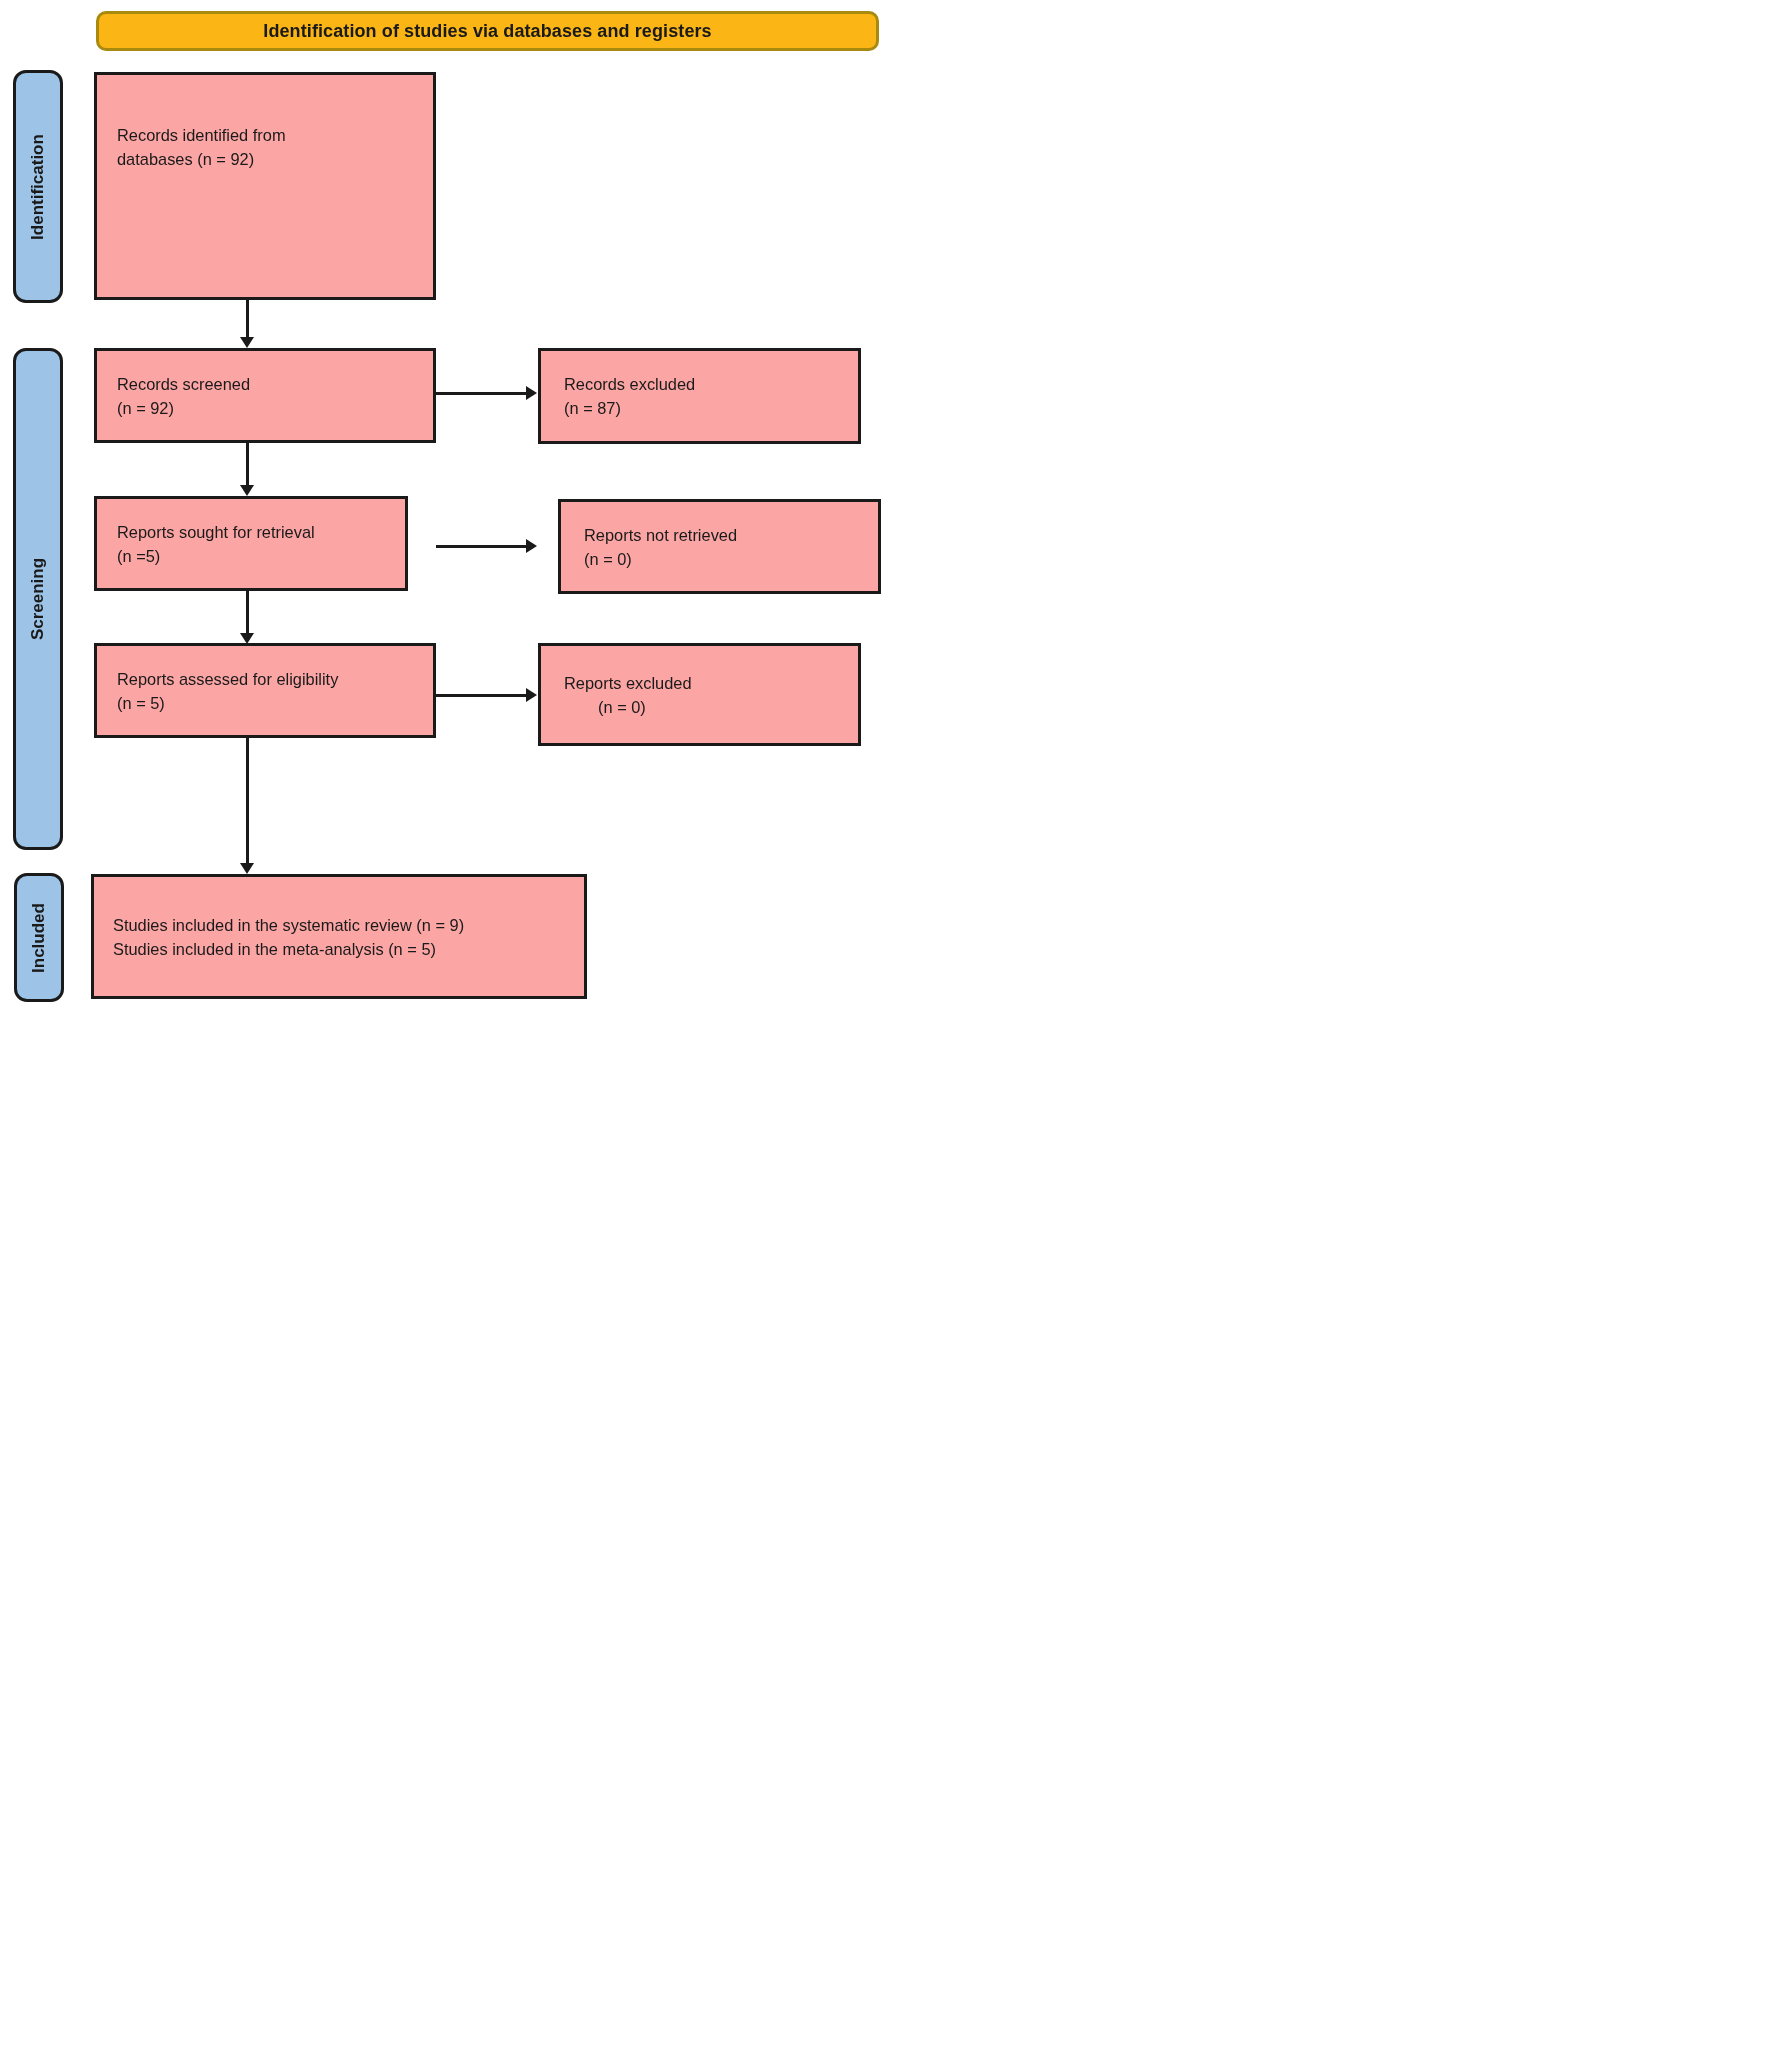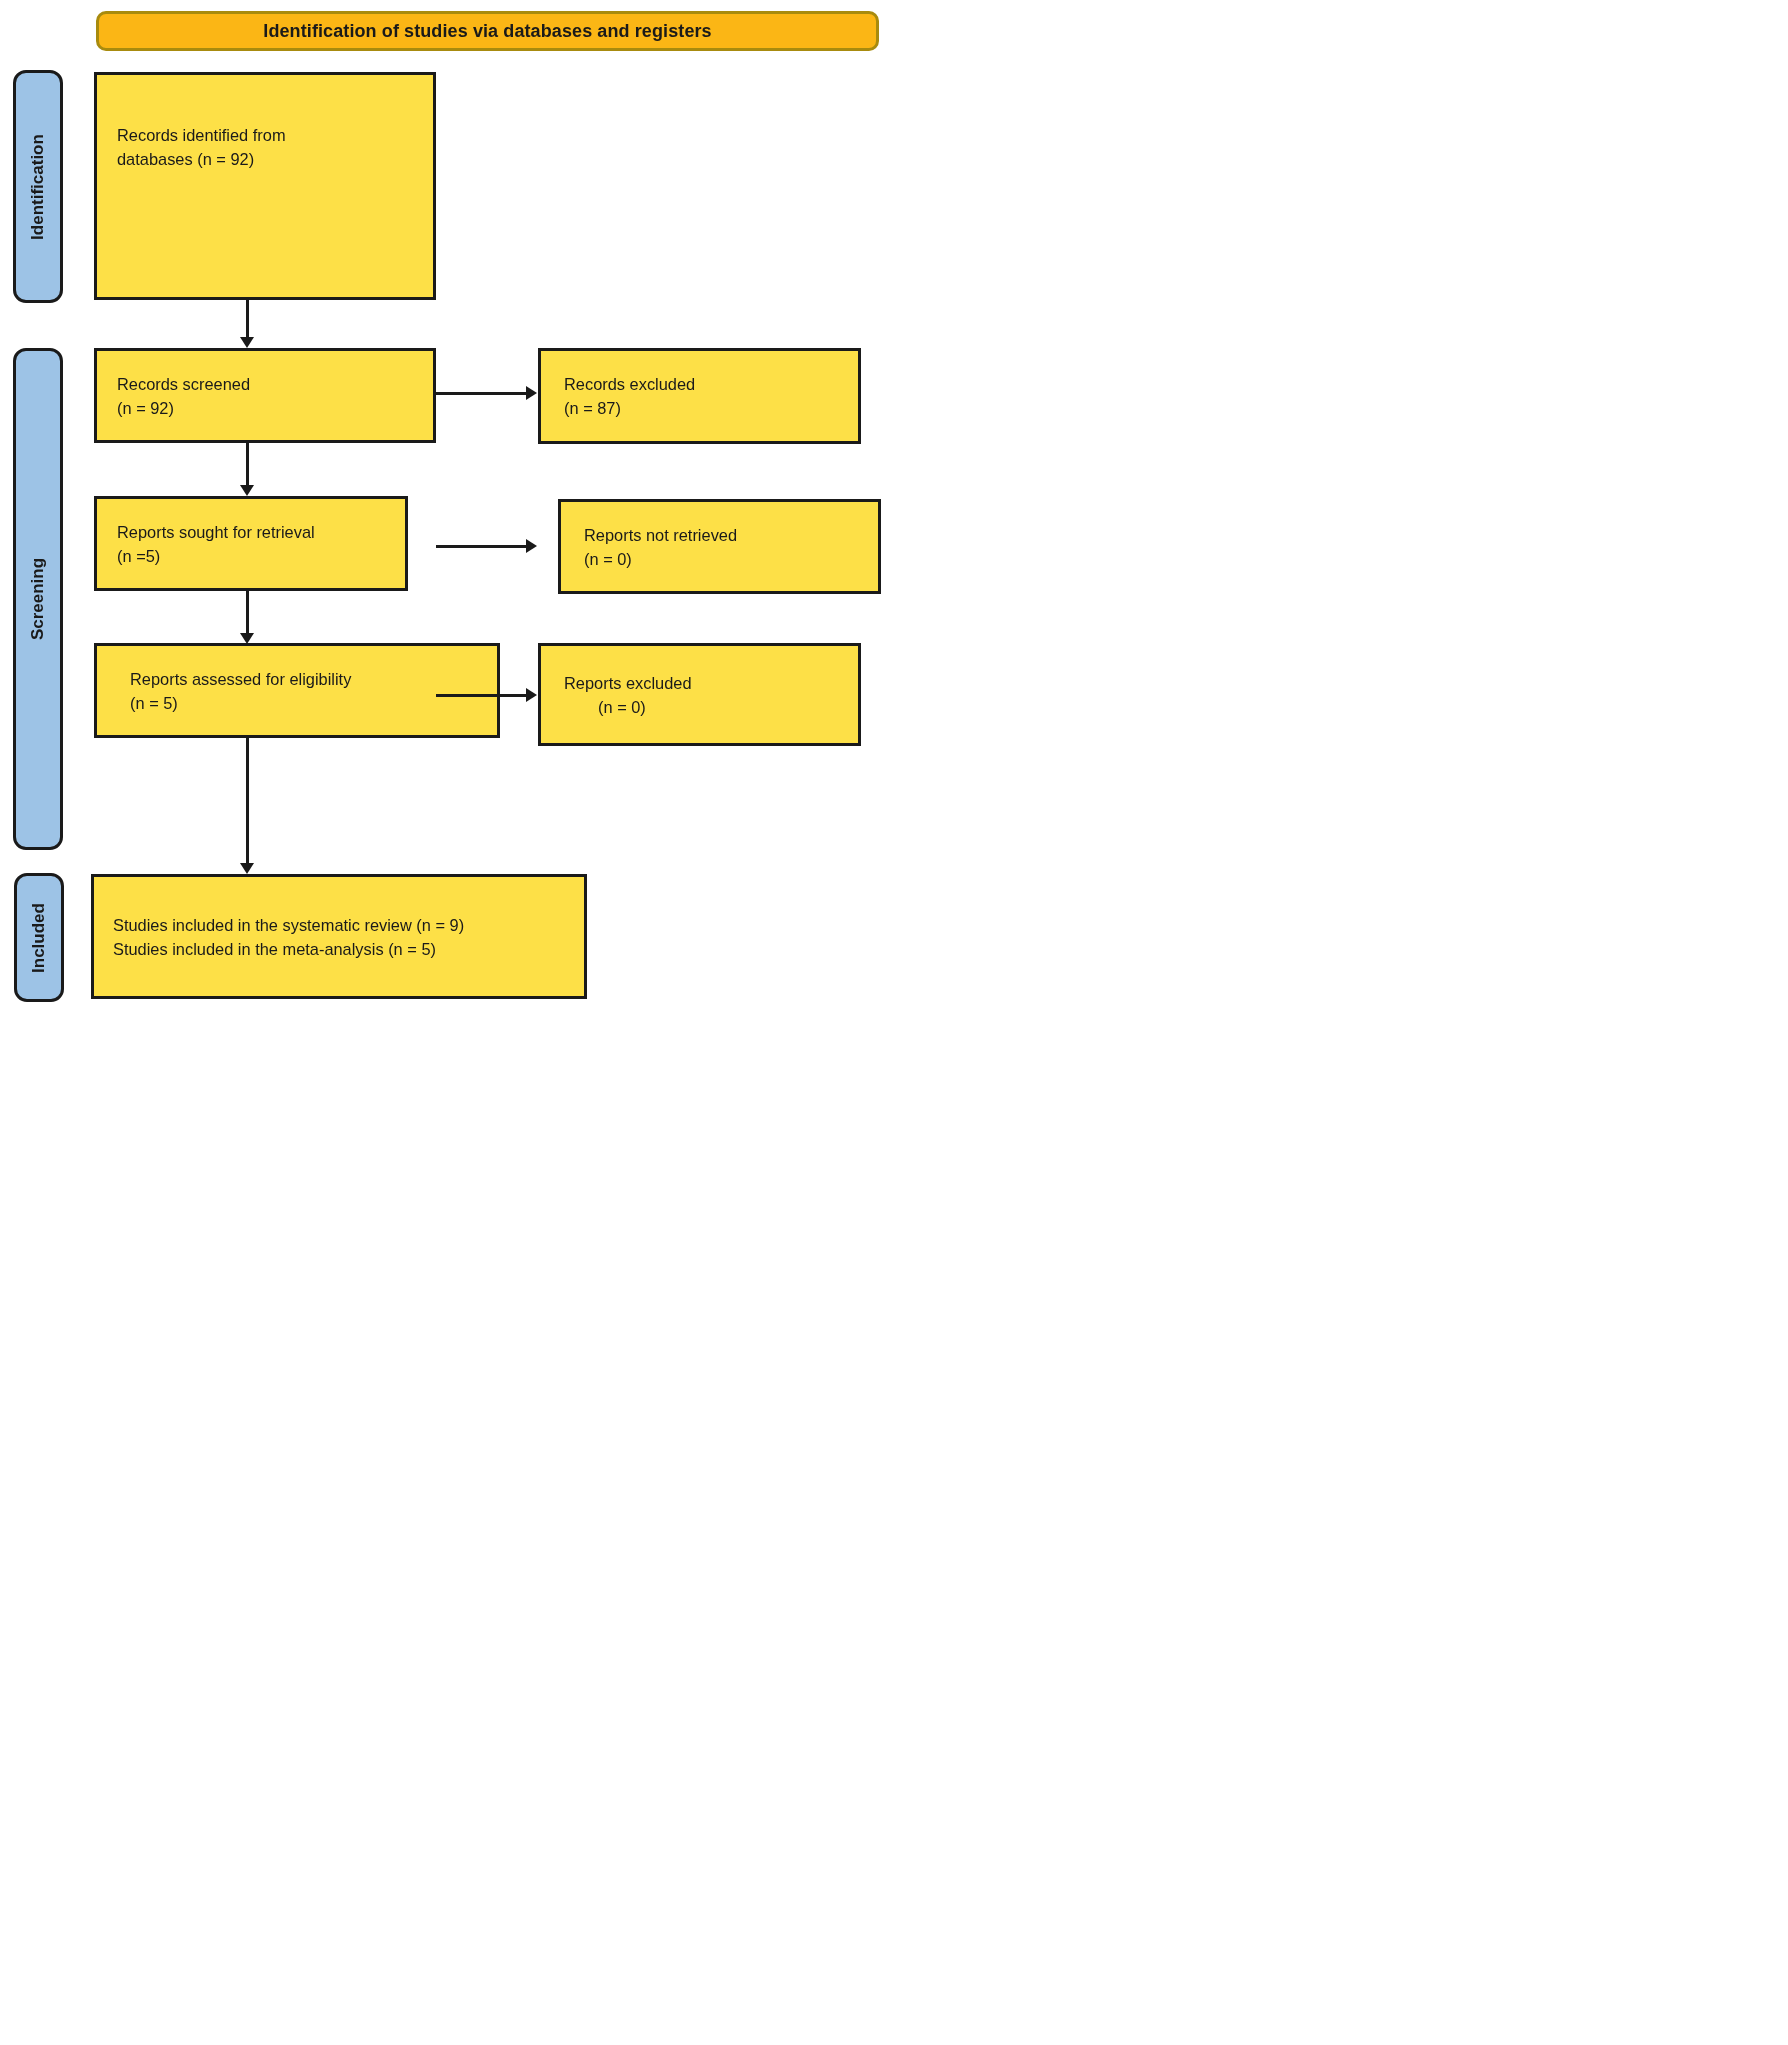--- a/index.html
+++ b/index.html
@@ -46,31 +46,31 @@
     font-weight: bold;
     font-size: 17px;
   }
   .stage-identification { left: 12.6px;  top: 70px;  width: 50px; height: 233px; }
   .stage-screening      { left: 12.6px;  top: 348px;  width: 50px; height: 502px; }
   .stage-included       { left: 14.2px;  top: 873px; width: 50px; height: 129px; }
 
   
   .box {
     position: absolute;
-    background: #fde047;
+    background: #fca5a5;
     border: 3.3px solid var(--line);
     display: flex; flex-direction: column; justify-content: center;
     font-size: 16.4px; line-height: 24px;
   }
   .box .line { white-space: nowrap; }
   .box-records-identified { left: 94px; top: 72px;  width: 342px; height: 228px;
                             justify-content: flex-start; padding: 48px 5.5px 0 20px; }
   .box-records-screened   { left: 94px; top: 348px;  width: 342px; height: 95px; padding-left: 20px; }
   .box-reports-sought     { left: 94px; top: 496px;  width: 314px; height: 95px; padding-left: 20px; }
-  .box-reports-assessed   { left: 94px; top: 643px; width: 406px; height: 95px; padding-left: 33px; }
+  .box-reports-assessed   { left: 94px; top: 643px; width: 342px; height: 95px; padding-left: 20px; }
   .box-records-excluded     { left: 538px; top: 348px;  width: 323px; height: 96px; padding-left: 23px; }
   .box-reports-not-retrieved{ left: 538px; top: 499px;  width: 323px; height: 95px; padding-left: 23px; margin-left: 20px; }
   .box-reports-excluded     { left: 538px; top: 643px; width: 323px; height: 103px; padding-left: 23px; }
   .box-studies-included   { left: 91px; top: 874px; width: 496px; height: 125px; padding-left: 19px; }
   .indent { padding-left: 34px; }
 
   
   .arrow-v {
     position: absolute;
     width: 2.7px;

